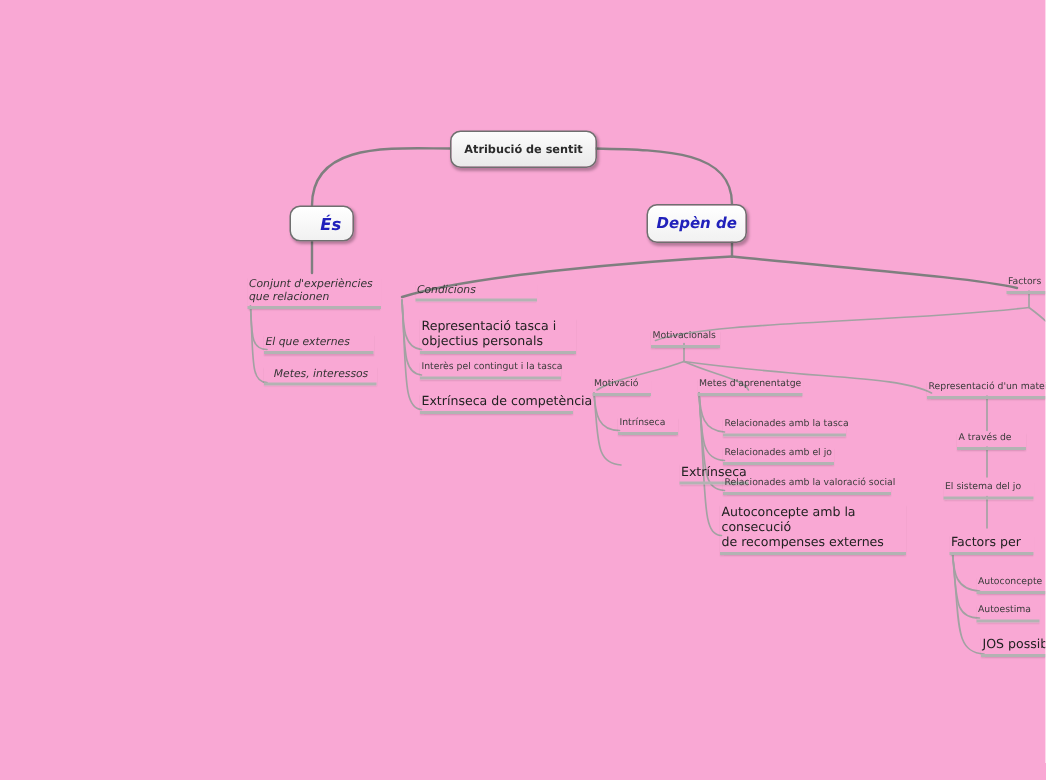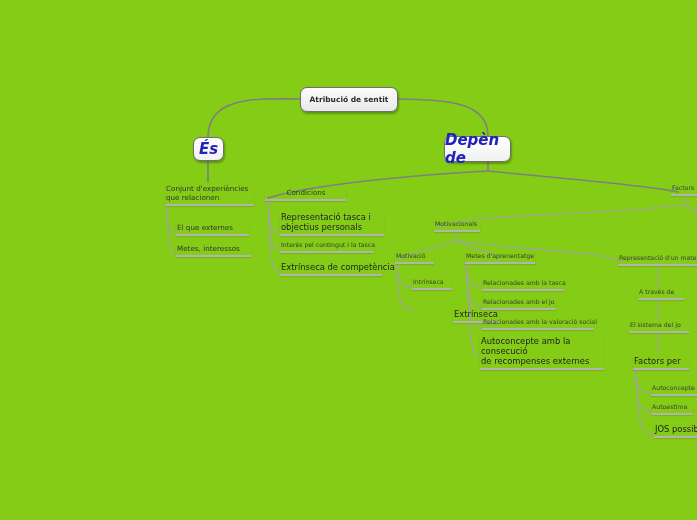--- a/index.html
+++ b/index.html
@@ -1,39 +1,39 @@
 <!DOCTYPE html>
 <html><head>
 <meta charset="utf-8">
 <style>
   html,body{margin:0;padding:0;background:#fff;}
   #stage{
     position:relative;width:697px;height:520px;overflow:hidden;
-    background:#84cc16;
+    background:#f9a8d4;
     font-family:"DejaVu Sans","Liberation Sans",sans-serif;
   }
   svg.wires{position:absolute;left:0;top:0;width:697px;height:520px;}
   .trunk{fill:none;stroke:#7f7f7f;stroke-width:1.6;stroke-linecap:round;}
   .branch{fill:none;stroke:#a2a2a2;stroke-width:1.1;stroke-linecap:round;}
   .bubble{
     position:absolute;display:flex;align-items:center;justify-content:center;
     border:1.4px solid #6f6f6f;border-radius:7px;
     background:linear-gradient(#fcfcfc,#e9e9e9);
     box-shadow:1px 1.5px 2px rgba(0,0,0,.28);
     color:#2b2b2b;font-weight:bold;cursor:default;
   }
   .bubble.blue{color:#2121bb;font-style:italic;background:linear-gradient(#ffffff,#f1f1f1);}
   .lbl{
     position:absolute;color:#333;line-height:9px;padding:0 0 2px 1px;
     border-bottom:2px solid #b3b3b3;
     box-shadow:0 1px 1px rgba(0,0,0,.10);
     white-space:nowrap;overflow:visible;
   }
   .sm{font-size:6.2px;line-height:8px;color:#3c3c3c;}
-  .md{font-size:7.2px;line-height:9px;color:#333;}
+  .md{font-size:7.2px;line-height:9px;color:#333;font-style:italic;}
   .lg{font-size:8.4px;line-height:10px;color:#222;}
   .two{white-space:pre-line;}
 </style>
 </head>
 <body>
 
 <div id="stage">
 
   <svg class="wires" viewBox="0 0 697 520">
 
@@ -71,29 +71,29 @@
     <path class="branch" d="M658,264 L658,287"></path>
     <path class="branch" d="M658,298 L658,318"></path>
     <path class="branch" d="M658,331 L658,352"></path>
 
     <path class="branch" d="M635,369 C636,382 637,393 653,394"></path>
     <path class="branch" d="M635,369 C638,399 636,412 653,412"></path>
     <path class="branch" d="M635,369 C640,416 636,435 656,436"></path>
   </svg>
 
   <div class="bubble" style="left:300px;top:87px;width:96px;height:23px;font-size:7.5px;">Atribució de sentit</div>
-  <div class="bubble blue" style="left:193px;top:137px;width:29px;height:22px;font-size:15px;">És</div>
-  <div class="bubble blue" style="left:444px;top:136px;width:65px;height:24px;font-size:15px;">Depèn de</div>
+  <div class="bubble blue" style="left:193px;top:137px;width:29px;height:22px;font-size:11px;padding-left:12px;">És</div>
+  <div class="bubble blue" style="left:431px;top:136px;width:65px;height:24px;font-size:10px;">Depèn de</div>
 
   <div class="lbl md two" style="left:165px;top:184px;width:88px;">Conjunt d'experiències
 que relacionen</div>
   <div class="lbl md" style="left:176px;top:223px;width:72px;">El que externes</div>
-  <div class="lbl md" style="left:176px;top:244px;width:74px;">Metes, interessos</div>
+  <div class="lbl md" style="left:176px;top:244px;width:74px;text-align:center;">Metes, interessos</div>
 
-  <div class="lbl md" style="left:265px;top:188px;width:80px;text-align:center;">Condicions</div>
+  <div class="lbl md" style="left:277px;top:188px;width:80px;">Condicions</div>
   <div class="lbl lg two" style="left:280px;top:212px;width:103px;">Representació tasca i
 objectius personals</div>
   <div class="lbl sm" style="left:280px;top:241px;width:93px;">Interès pel contingut i la tasca</div>
   <div class="lbl lg" style="left:280px;top:262px;width:101px;">Extrínseca de competència</div>
 
   <div class="lbl sm" style="left:671px;top:184px;width:40px;">Factors</div>
   <div class="lbl sm" style="left:434px;top:220px;width:45px;">Motivacionals</div>
 
   <div class="lbl sm" style="left:395px;top:252px;width:38px;">Motivació</div>
   <div class="lbl sm" style="left:412px;top:278px;width:39px;">Intrínseca</div>

